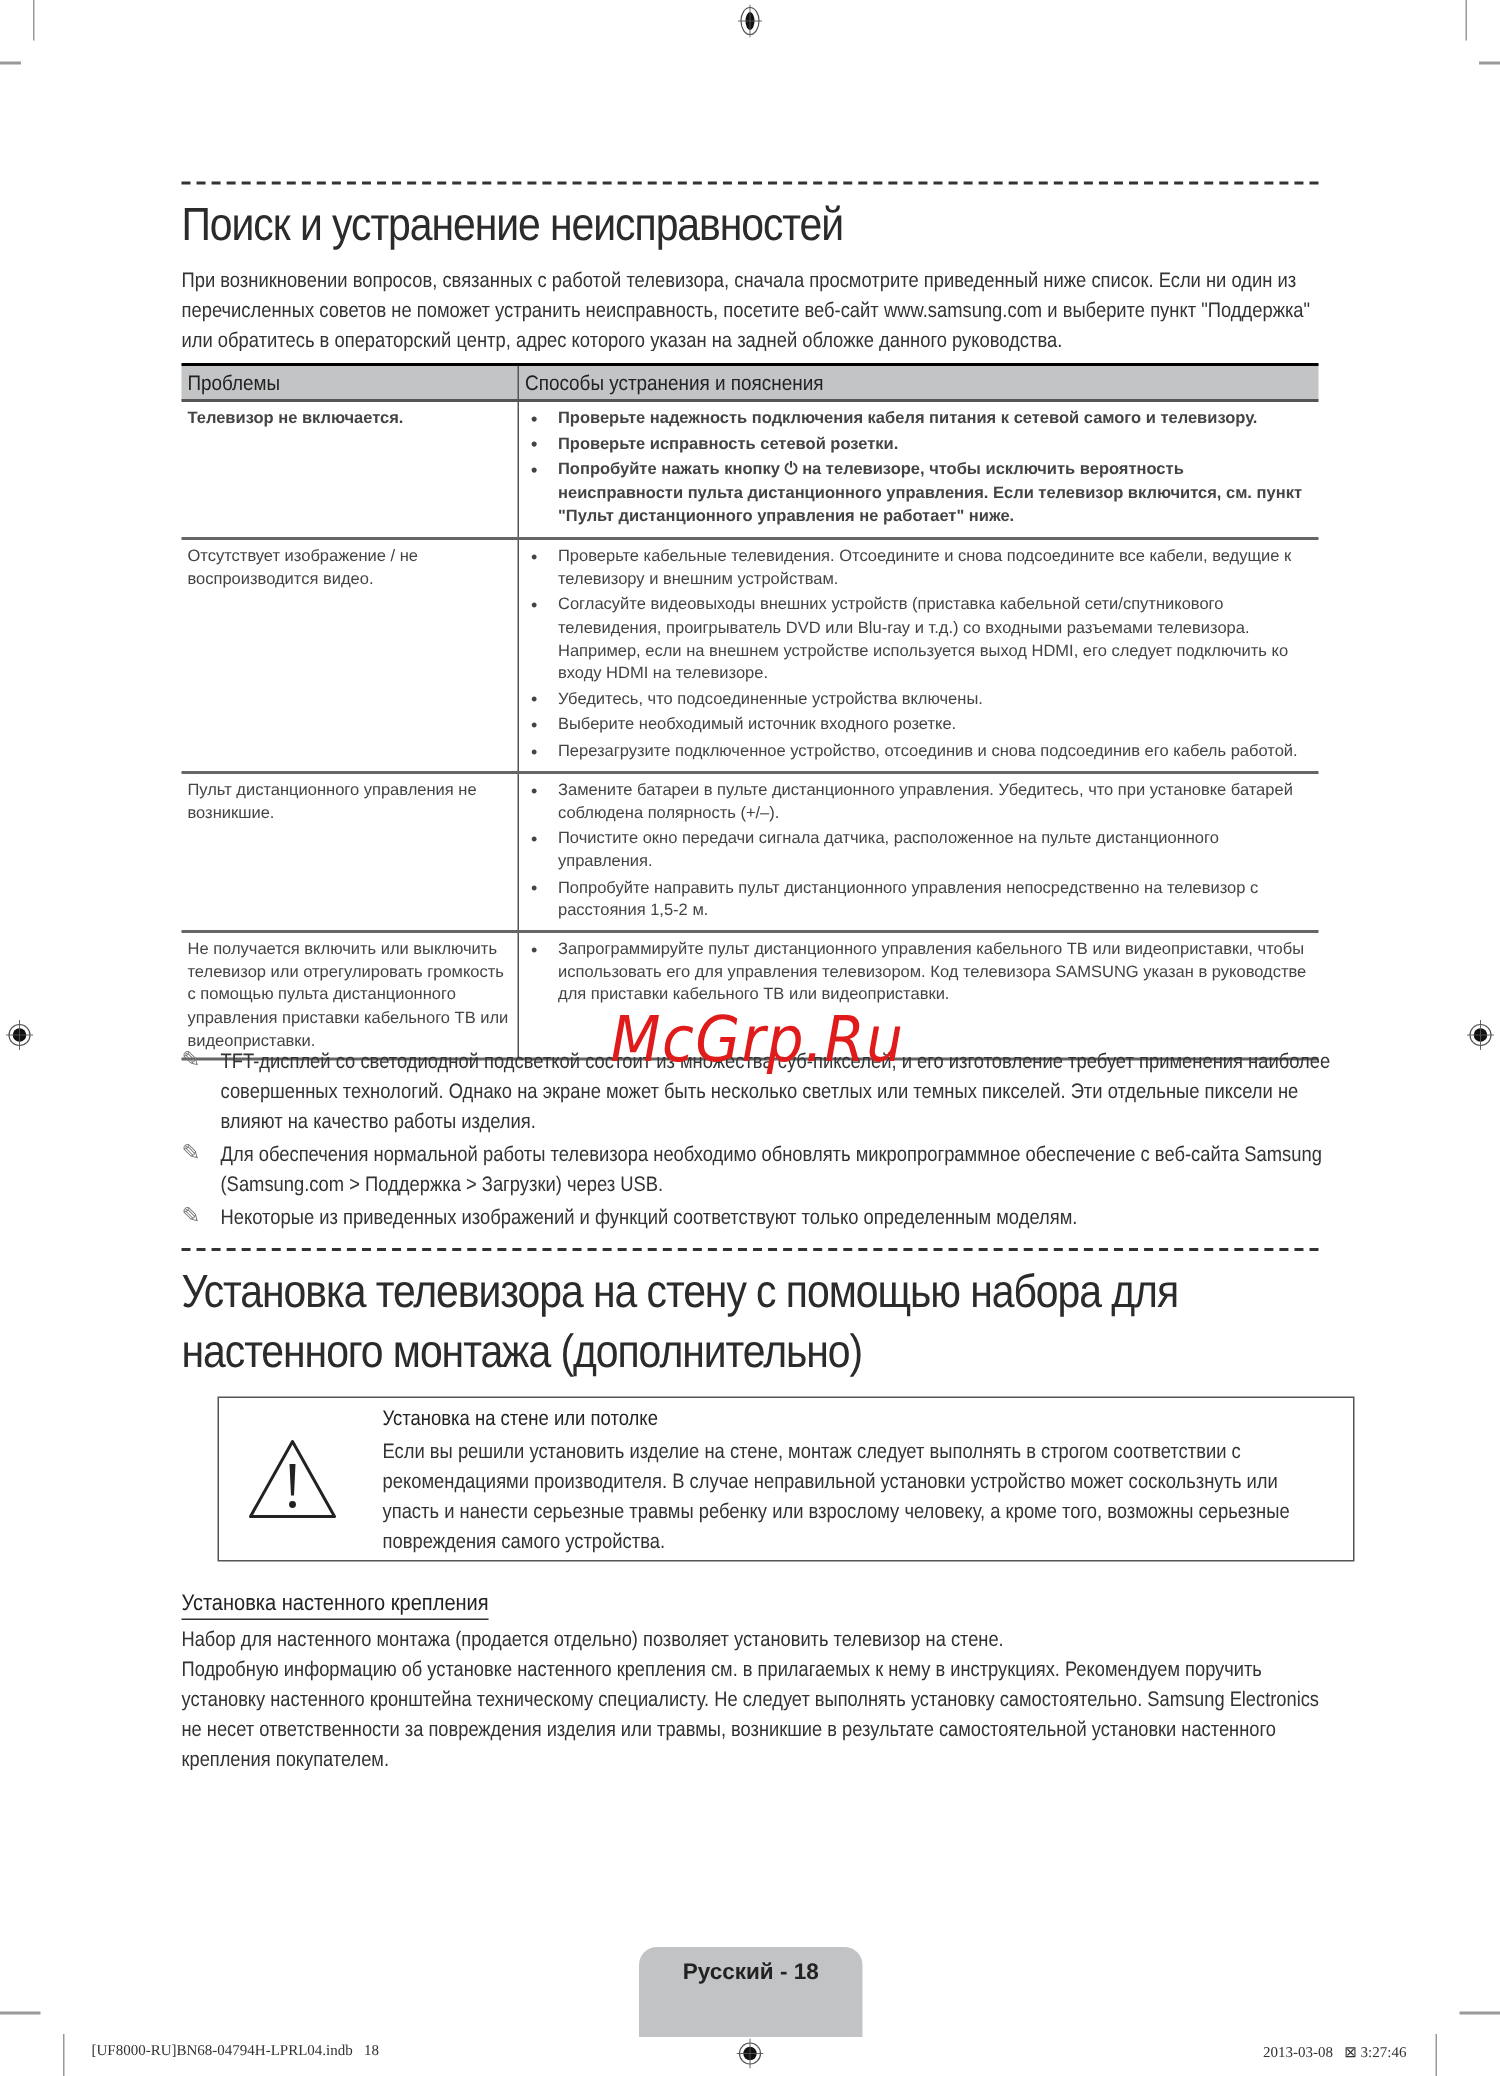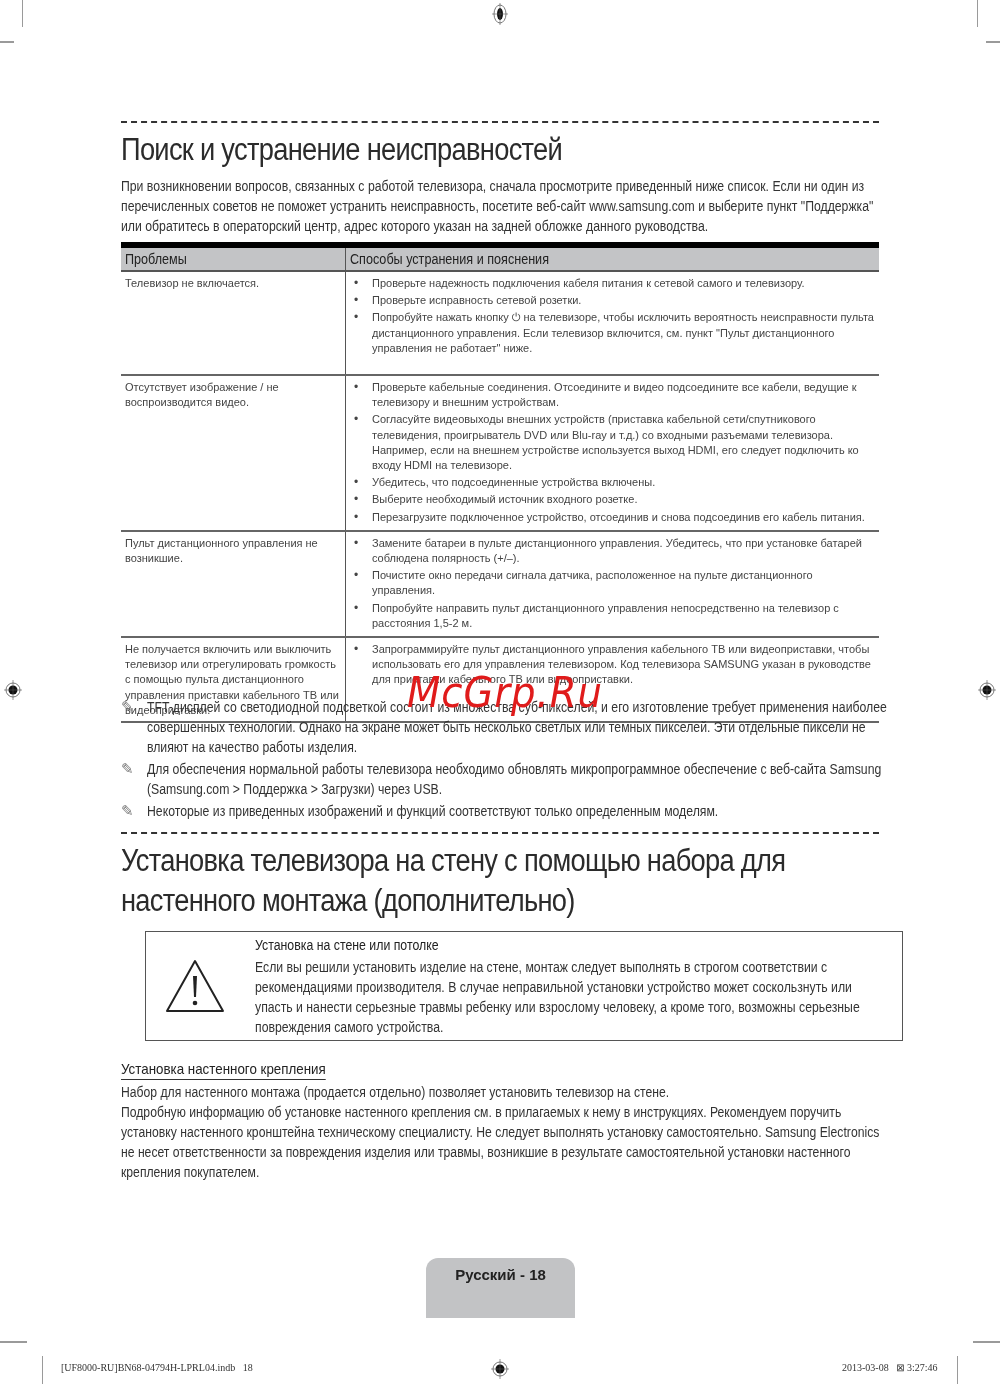--- a/index.html
+++ b/index.html
@@ -25,21 +25,21 @@
       font-size: 14px; line-height: 20px; color: #333;
       transform: scaleX(0.875); transform-origin: left;
     }
     table.ts {
       position: absolute; left: 121px; top: 242px; width: 758px;
       border-collapse: collapse; font-size: 11px; color: #444;
     }
     table.ts th {
       background: #c3c4c6; text-align: left; font-weight: normal; font-size: 14px;
       color: #222; padding: 2px 4px; height: 18px;
-      border-top: 6px solid #000000; border-bottom: 2px solid #555;
+      border-top: 2px solid #000000; border-bottom: 2px solid #555;
     }
     table.ts th.c1 { width: 216px; border-right: 1px solid #555; }
     table.ts td {
       vertical-align: top; border-bottom: 2px solid #666; padding: 4px 4px 3px 4px;
       line-height: 15.2px;
     }
     table.ts td.c1 { border-right: 1px solid #555; width: 216px; }
     .sx { display: inline-block; transform: scaleX(0.9); transform-origin: left; white-space: nowrap; }
     ul.sol { margin: 0; padding: 0 0 0 22px; list-style: none; }
     ul.sol li { position: relative; margin-bottom: 2px; }
@@ -62,21 +62,21 @@
     .warn-title { position: absolute; left: 109px; top: 5px; font-size: 14px; color: #222; transform: scaleX(0.88); transform-origin: left; white-space: nowrap; }
     .warn-text { position: absolute; left: 109px; top: 25px; width: 720px; font-size: 14px; line-height: 20px; color: #333; transform: scaleX(0.875); transform-origin: left; }
     .sub-h {
       position: absolute; left: 121px; top: 1059px; font-size: 15px; color: #222;
       border-bottom: 1.5px solid #333; padding-bottom: 0px; line-height: 20px;
       transform: scaleX(0.89); transform-origin: left; white-space: nowrap;
     }
     .mount { position: absolute; left: 121px; top: 1082px; width: 880px; font-size: 14px; line-height: 20px; color: #333; transform: scaleX(0.87); transform-origin: left; }
     .mount p { margin: 0; }
     .pagebadge {
-      position: absolute; left: 426px; top: 1258px; width: 149px; height: 60px;
+      position: absolute; left: 426px; top: 1298px; width: 149px; height: 60px;
       background: #c2c3c5; border-radius: 12px 12px 0 0; text-align: center;
     }
     .pagebadge span { display: inline-block; margin-top: 8px; font-size: 15px; font-weight: bold; color: #222; }
     .slug { position: absolute; top: 1362px; font-family: "Liberation Serif", serif; font-size: 10px; color: #333; }
   </style>
 </head>
 <body>
 
 <div class="crop" style="left:22px;top:0;width:1px;height:27px;"></div>
 <div class="crop" style="left:0;top:41px;width:14px;height:2px;"></div>
@@ -117,39 +117,39 @@
 <div class="intro">При возникновении вопросов, связанных с работой телевизора, сначала просмотрите приведенный ниже список. Если ни один из перечисленных советов не поможет устранить неисправность, посетите веб-сайт www.samsung.com и выберите пункт "Поддержка" или обратитесь в операторский центр, адрес которого указан на задней обложке данного руководства.</div>
 
 <table class="ts">
   <thead>
     <tr>
       <th class="c1"><span class="sx">Проблемы</span></th>
       <th><span class="sx">Способы устранения и пояснения</span></th>
     </tr>
   </thead>
   <tbody>
-    <tr style="height:104px;">
+    <tr style="height:92px;font-weight:bold;">
       <td class="c1"><span>Телевизор не включается.</span></td>
       <td>
         <ul class="sol">
           <li>Проверьте надежность подключения кабеля питания к сетевой самого и телевизору.</li>
           <li>Проверьте исправность сетевой розетки.</li>
           <li>Попробуйте нажать кнопку ⏻ на телевизоре, чтобы исключить вероятность неисправности пульта дистанционного управления. Если телевизор включится, см. пункт "Пульт дистанционного управления не работает" ниже.</li>
         </ul>
       </td>
     </tr>
     <tr style="height:126px;">
       <td class="c1"><span>Отсутствует изображение / не воспроизводится видео.</span></td>
       <td>
         <ul class="sol">
-          <li>Проверьте кабельные соединения. Отсоедините и видео подсоедините все кабели, ведущие к телевизору и внешним устройствам.</li>
+          <li>Проверьте кабельные телевидения. Отсоедините и снова подсоедините все кабели, ведущие к телевизору и внешним устройствам.</li>
           <li>Согласуйте видеовыходы внешних устройств (приставка кабельной сети/спутникового телевидения, проигрыватель DVD или Blu-ray и т.д.) со входными разъемами телевизора. Например, если на внешнем устройстве используется выход HDMI, его следует подключить ко входу HDMI на телевизоре.</li>
           <li>Убедитесь, что подсоединенные устройства включены.</li>
           <li>Выберите необходимый источник входного розетке.</li>
-          <li>Перезагрузите подключенное устройство, отсоединив и снова подсоединив его кабель питания.</li>
+          <li>Перезагрузите подключенное устройство, отсоединив и снова подсоединив его кабель работой.</li>
         </ul>
       </td>
     </tr>
     <tr style="height:98px;">
       <td class="c1"><span>Пульт дистанционного управления не возникшие.</span></td>
       <td>
         <ul class="sol">
           <li>Замените батареи в пульте дистанционного управления. Убедитесь, что при установке батарей соблюдена полярность (+/–).</li>
           <li>Почистите окно передачи сигнала датчика, расположенное на пульте дистанционного управления.</li>
           <li>Попробуйте направить пульт дистанционного управления непосредственно на телевизор с расстояния 1,5-2 м.</li>

